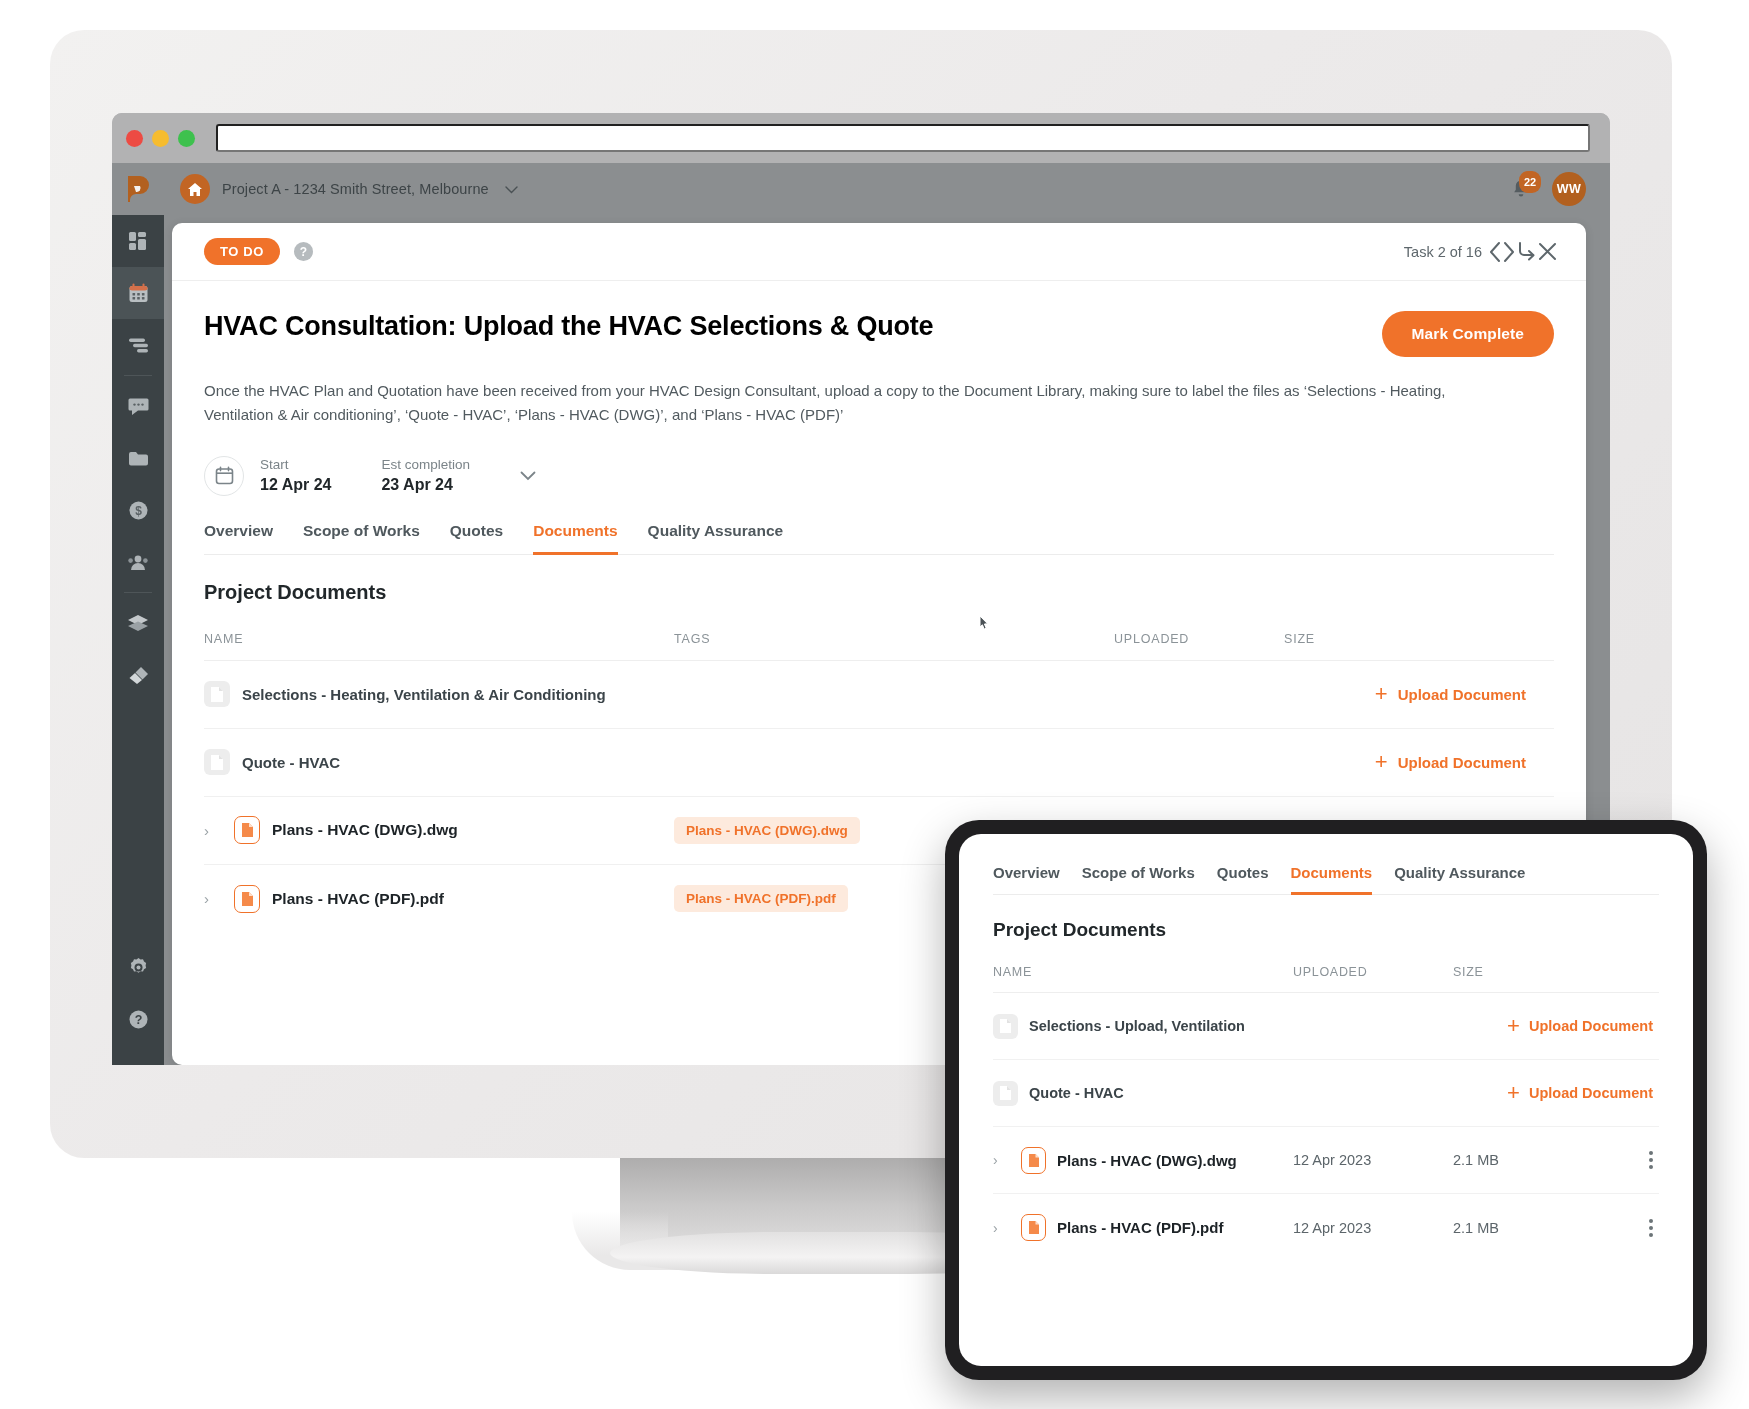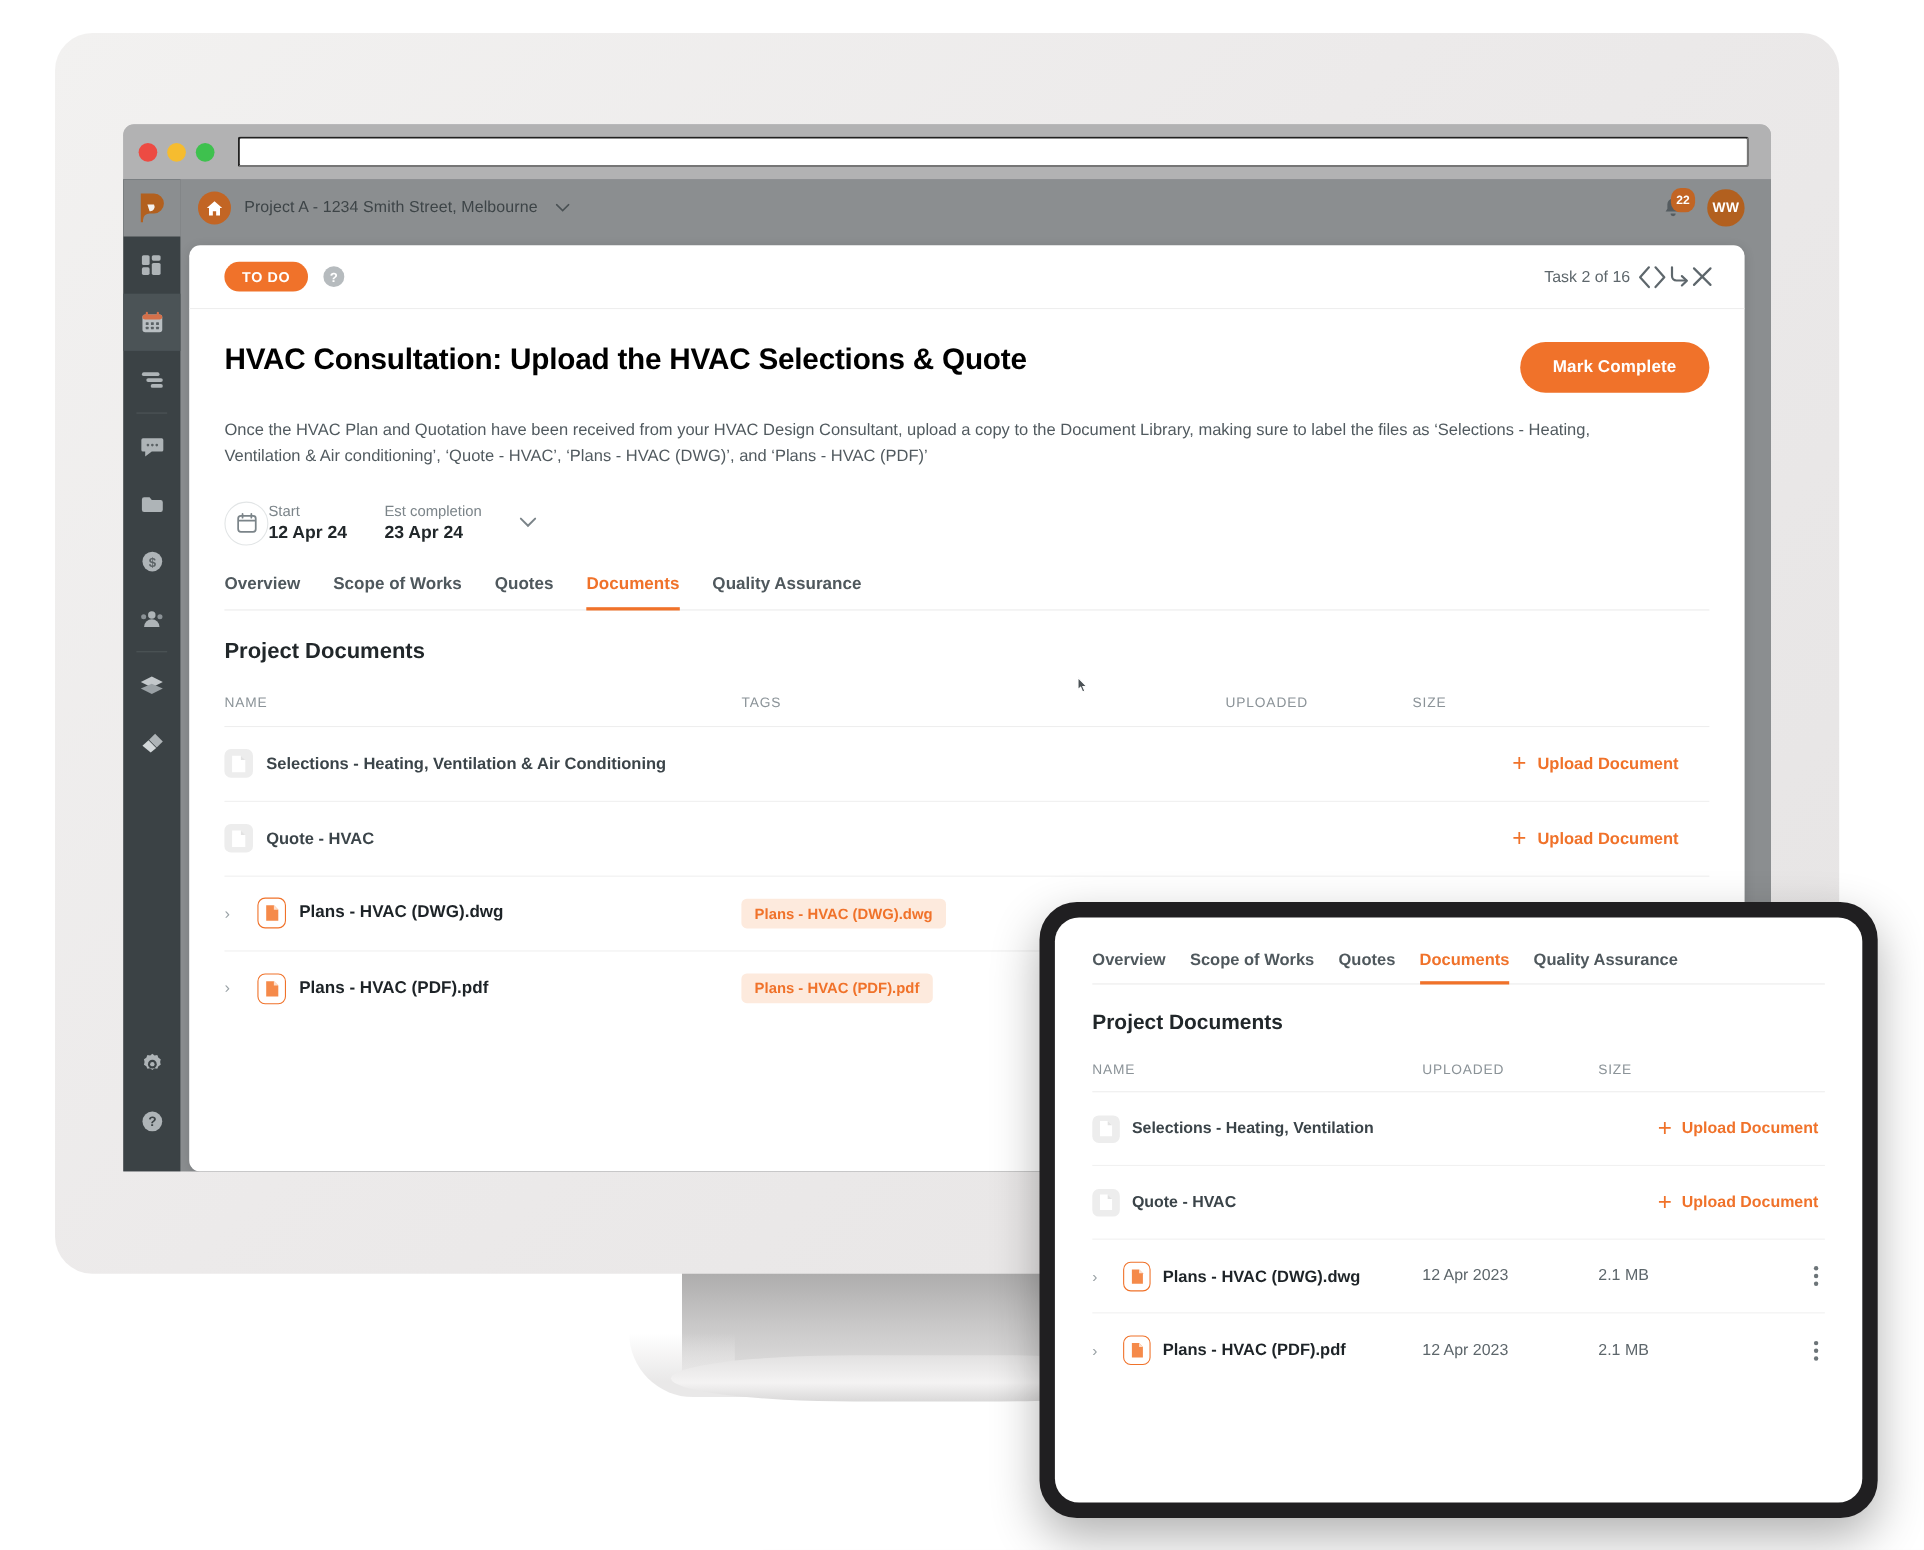--- a/index.html
+++ b/index.html
@@ -134,21 +134,21 @@
   #mark-complete {
     margin-left:auto; background:#f0722a; color:#fff; border:none; cursor:pointer;
     font-size:15.5px; font-weight:bold; padding: 14px 30px; border-radius: 26px;
     letter-spacing:.1px; font-family:"Liberation Sans", sans-serif;
   }
   #task-desc {
     margin-top: 22px; font-size: 15px; line-height: 1.62; color:#515a5f;
     max-width: 1250px;
   }
 
-  #dates-row { display:flex; align-items:center; margin-top: 28px; }
+  #dates-row { display:flex; align-items:center; margin-top: 28px; gap: 16px; }
   #cal-circle {
     width: 40px; height:40px; border-radius:50%; border:1px solid #e2e5e6;
     display:flex; align-items:center; justify-content:center;
   }
   .date-block { margin-right: 34px; }
   .date-label { font-size: 13.5px; color:#7b8489; margin-bottom: 4px; }
   .date-value { font-size: 16px; font-weight:bold; color:#21272a; }
 
   #tabs { display:flex; gap: 30px; margin-top: 26px; border-bottom:1px solid #ececec; }
   .tab {
@@ -573,21 +573,21 @@
       </div>
 
       <div class="t-row">
         <span class="t-col-name">
           <span class="t-doc-plain">
             <svg width="13" height="16" viewBox="0 0 13 16">
                 <path d="M1 1 h7 l4 4 v10 h-11 z" fill="#ffffff"></path>
                 <path d="M8 1 l4 4 h-4 z" fill="#e2e2e2"></path>
               </svg>
           </span>
-          <span class="t-name-muted">Selections - Heating, Ventilation</span>
+          <span class="t-name-muted">Selections - Upload, Ventilation</span>
         </span>
         <span class="t-upload">
           <span class="plus-ico">+</span>
           <span>Upload Document</span>
         </span>
       </div>
 
       <div class="t-row">
         <span class="t-col-name">
           <span class="t-doc-plain">

